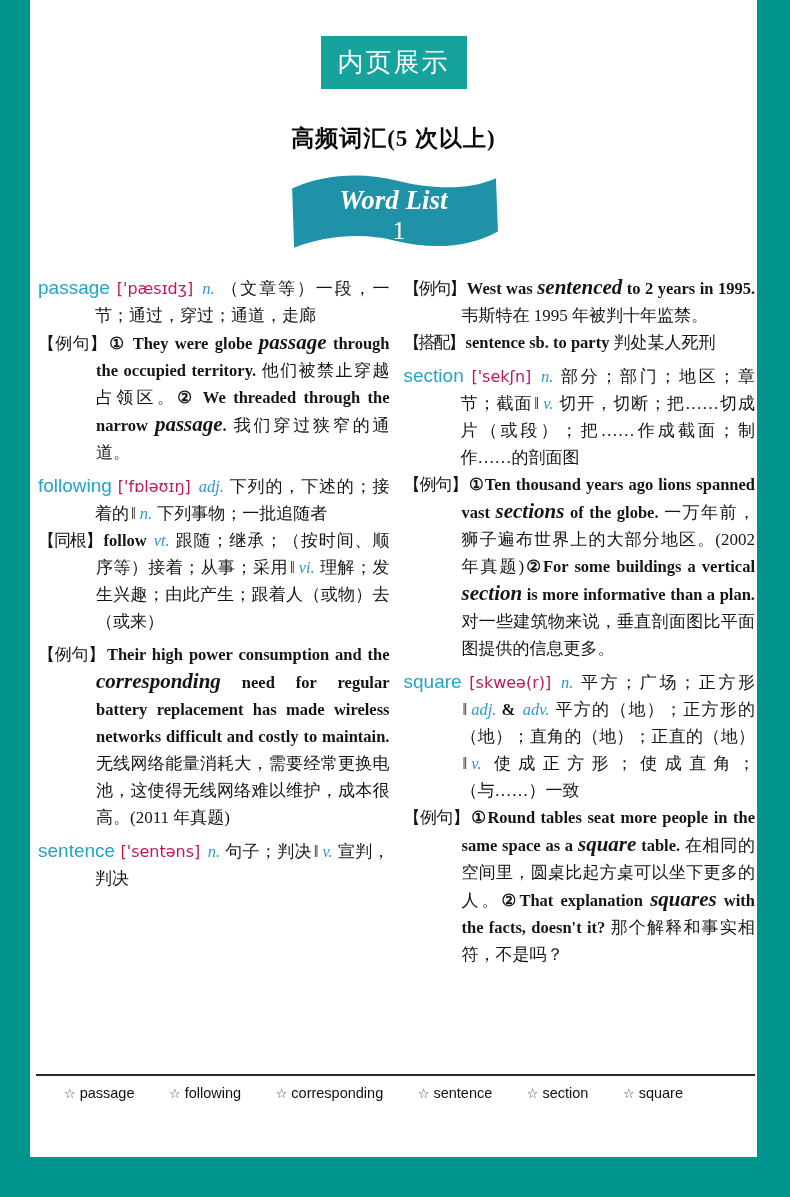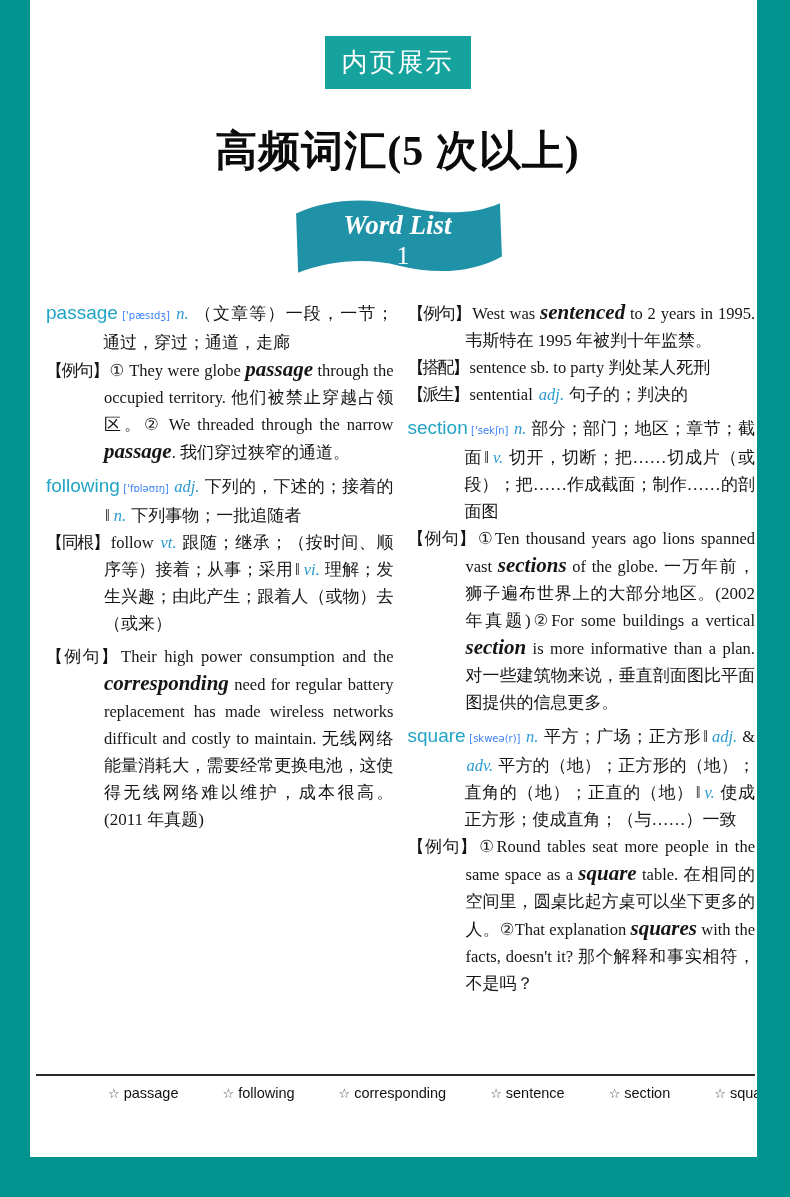--- a/index.html
+++ b/index.html
@@ -8,70 +8,70 @@
   }
   *{box-sizing:border-box;}
   html,body{margin:0;padding:0;}
   body{
     width:790px;height:1197px;position:relative;
     background:var(--frame);
     font-family:"Liberation Serif",serif;color:var(--ink);
   }
   .page{
     position:absolute;left:30px;top:0;width:727px;height:1157px;
-    background:#ffffff;overflow:hidden;padding-left:8px;
+    background:#ffffff;overflow:hidden;
   }
   
   .badge{
     display:block;width:max-content;margin:36px auto 0;
     background:var(--badge);color:#fff;
     font-family:"Liberation Sans",sans-serif;font-size:26px;font-weight:500;
     padding:9px 17px;letter-spacing:2px;
   }
   
   .title{
     text-align:center;margin-top:34px;
     font-family:"Liberation Serif",serif;font-weight:bold;
-    font-size:42px;letter-spacing:1px;color:#0b0b0b;
+    font-size:23px;letter-spacing:1px;color:#0b0b0b;
   }
   
   .banner{position:relative;width:224px;height:84px;margin:18px auto 10px;}
   .banner svg{position:absolute;inset:0;width:100%;height:100%;}
   .banner-text{
     position:absolute;inset:0;display:flex;align-items:center;justify-content:center;
     color:#fff;font-family:"Liberation Serif",serif;
     font-size:27px;font-weight:bold;font-style:italic;padding-top:2px;flex-direction:column;
   }
   .banner-num{font-style:normal;font-weight:normal;margin-left:11px;font-size:26px;}
   
   .columns{display:flex;gap:14px;padding:8px 2px 0 8px;}
   .col{flex:1;min-width:0;}
   .entry + .entry{margin-top:6px;}
   p.defline,p.block{
     margin:0;text-align:justify;line-height:27px;font-size:17px;
   }
   p.defline{padding-left:57px;text-indent:-57px;}
   p.block{padding-left:58px;text-indent:-58px;}
   .hw{font-family:"Liberation Sans",sans-serif;font-size:19px;color:var(--headword);}
-  .ph{font-family:"DejaVu Sans",sans-serif;font-size:10px;color:#3b82f6;}
+  .ph{font-family:"DejaVu Sans",sans-serif;font-size:16px;color:#be185d;}
   .blabel{letter-spacing:-2px;margin-right:2px;}
-  .r-en{font-family:"Liberation Serif",serif;font-size:16.5px;}
+  .r-en{font-family:"Liberation Serif",serif;font-size:16.5px;font-weight:bold;}
   .r-kw{font-family:"Liberation Serif",serif;font-size:21px;font-weight:bold;font-style:italic;}
   .r-cn{font-family:"Liberation Serif",serif;font-size:17px;}
   .r-pos{font-family:"Liberation Serif",serif;font-size:16.5px;font-style:italic;color:var(--pos);margin:0 5px 0 2px;}
   .r-sep{margin:0 2px;}
   
   .footer{
     position:absolute;left:6px;right:2px;top:1074px;
     border-top:2px solid var(--rule);
     display:flex;justify-content:space-between;
     padding:9px 72px 0 28px;
     font-family:"Liberation Sans",sans-serif;font-size:14.5px;color:#111;
   }
-  .fitem{white-space:nowrap;margin-left:44px;}
+  .fitem{white-space:nowrap;}
   .fstar{margin-right:4px;color:#4a4a4a;font-size:13px;}
 </style>
 </head>
 <body>
 
 <div class="page">
 
   <div class="badge">内页展示</div>
 
   <div class="title">高频词汇(5 次以上)</div>
@@ -92,26 +92,28 @@
           <p class="defline"><span class="hw">passage</span><span class="ph"> ['pæsɪdʒ] </span><span class="r-pos">n.</span><span class="r-cn">（文章等）一段，一节；通过，穿过；通道，走廊</span></p>
           <p class="block"><span class="blabel">【例句】</span><span class="r-en">① They were globe </span><span class="r-kw">passage</span><span class="r-en"> through the occupied territory. </span><span class="r-cn">他们被禁止穿越占领区。</span><span class="r-en">② We threaded through the narrow </span><span class="r-kw">passage</span><span class="r-en">. </span><span class="r-cn">我们穿过狭窄的通道。</span></p>
         </div>
         <div class="entry">
           <p class="defline"><span class="hw">following</span><span class="ph"> ['fɒləʊɪŋ] </span><span class="r-pos">adj.</span><span class="r-cn">下列的，下述的；接着的</span><span class="r-sep">‖</span><span class="r-pos">n.</span><span class="r-cn">下列事物；一批追随者</span></p>
           <p class="block"><span class="blabel">【同根】</span><span class="r-en">follow </span><span class="r-pos">vt.</span><span class="r-cn">跟随；继承；（按时间、顺序等）接着；从事；采用</span><span class="r-sep">‖</span><span class="r-pos">vi.</span><span class="r-cn">理解；发生兴趣；由此产生；跟着人（或物）去（或来）</span></p>
         </div>
         <div class="entry">
           <p class="block"><span class="blabel">【例句】</span><span class="r-en">Their high power consumption and the </span><span class="r-kw">corresponding</span><span class="r-en"> need for regular battery replacement has made wireless networks difficult and costly to maintain. </span><span class="r-cn">无线网络能量消耗大，需要经常更换电池，这使得无线网络难以维护，成本很高。(2011 年真题)</span></p>
         </div>
+        <div class="entry">
+          <p class="defline"><span class="hw">sentence</span><span class="ph"> ['sentəns] </span><span class="r-pos">n.</span><span class="r-cn">句子；判决</span><span class="r-sep">‖</span><span class="r-pos">v.</span><span class="r-cn">宣判，判决</span></p>
+        </div>
       </div>
     <div class="col">
         <div class="entry">
           <p class="block"><span class="blabel">【例句】</span><span class="r-en">West was </span><span class="r-kw">sentenced</span><span class="r-en"> to 2 years in 1995. </span><span class="r-cn">韦斯特在 1995 年被判十年监禁。</span></p>
           <p class="block"><span class="blabel">【搭配】</span><span class="r-en">sentence sb. to party </span><span class="r-cn">判处某人死刑</span></p>
-          <p class="block"><span class="blabel">【派生】</span><span class="r-en">sentential </span><span class="r-pos">adj.</span><span class="r-cn">句子的；判决的</span></p>
         </div>
         <div class="entry">
           <p class="defline"><span class="hw">section</span><span class="ph"> ['sekʃn] </span><span class="r-pos">n.</span><span class="r-cn">部分；部门；地区；章节；截面</span><span class="r-sep">‖</span><span class="r-pos">v.</span><span class="r-cn">切开，切断；把……切成片（或段）；把……作成截面；制作……的剖面图</span></p>
           <p class="block"><span class="blabel">【例句】</span><span class="r-en">①Ten thousand years ago lions spanned vast </span><span class="r-kw">sections</span><span class="r-en"> of the globe. </span><span class="r-cn">一万年前，狮子遍布世界上的大部分地区。(2002 年真题)</span><span class="r-en">②For some buildings a vertical </span><span class="r-kw">section</span><span class="r-en"> is more informative than a plan. </span><span class="r-cn">对一些建筑物来说，垂直剖面图比平面图提供的信息更多。</span></p>
         </div>
         <div class="entry">
           <p class="defline"><span class="hw">square</span><span class="ph"> [skweə(r)] </span><span class="r-pos">n.</span><span class="r-cn">平方；广场；正方形</span><span class="r-sep">‖</span><span class="r-pos">adj.</span><span class="r-en">&amp; </span><span class="r-pos">adv.</span><span class="r-cn">平方的（地）；正方形的（地）；直角的（地）；正直的（地）</span><span class="r-sep">‖</span><span class="r-pos">v.</span><span class="r-cn">使成正方形；使成直角；（与……）一致</span></p>
           <p class="block"><span class="blabel">【例句】</span><span class="r-en">①Round tables seat more people in the same space as a </span><span class="r-kw">square</span><span class="r-en"> table. </span><span class="r-cn">在相同的空间里，圆桌比起方桌可以坐下更多的人。</span><span class="r-en">②That explanation </span><span class="r-kw">squares</span><span class="r-en"> with the facts, doesn't it? </span><span class="r-cn">那个解释和事实相符，不是吗？</span></p>
         </div>
       </div>

